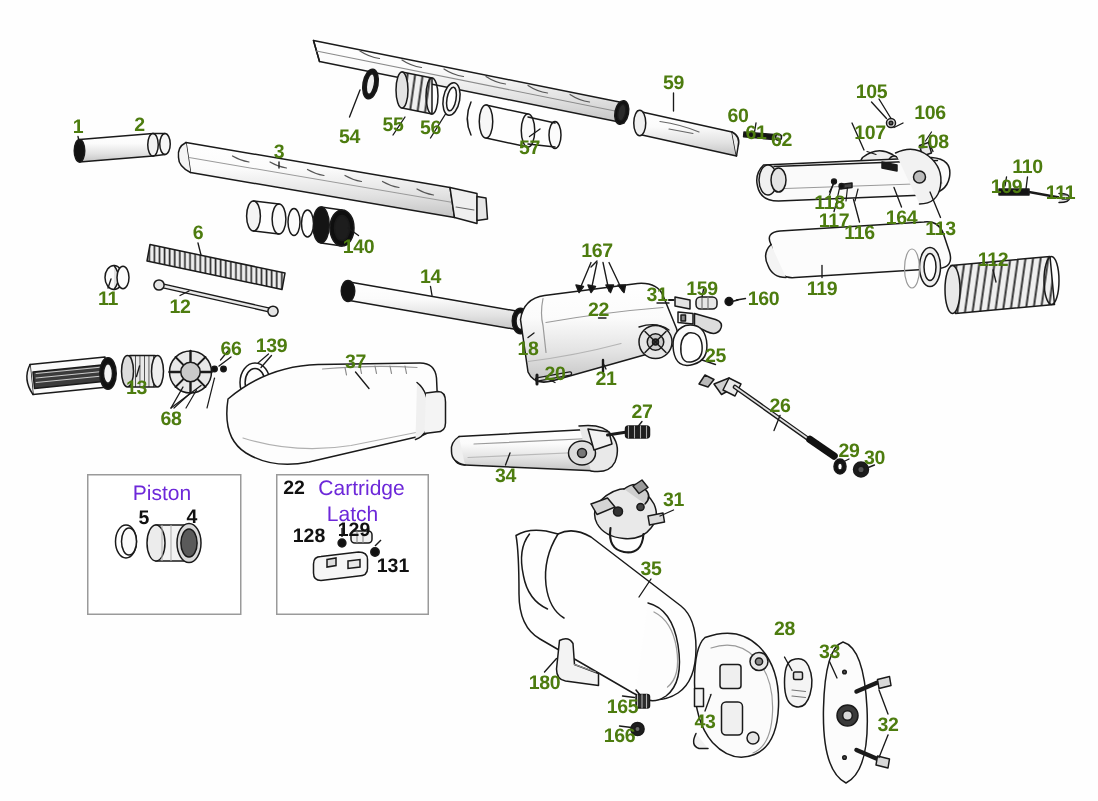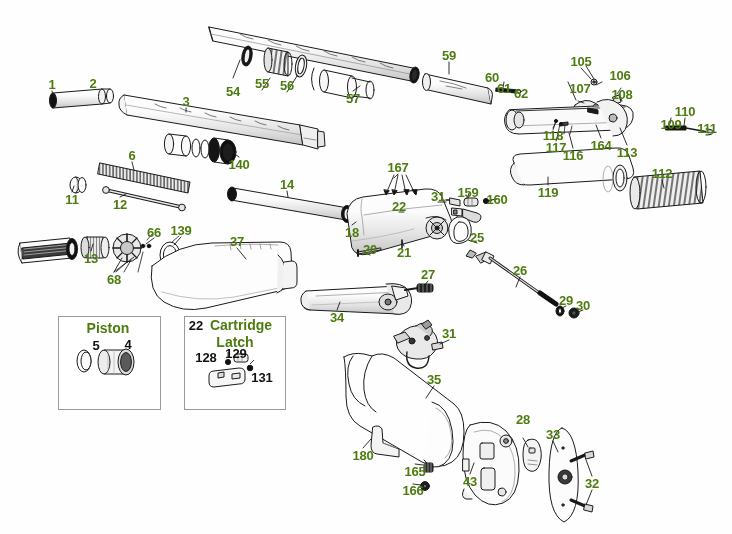--- a/index.html
+++ b/index.html
@@ -29,23 +29,23 @@
     font-size: 13px;
     color: #4d7c0f;
     line-height: 1;
     white-space: nowrap;
     transform: translate(-50%, -50%);
     letter-spacing: -0.2px;
   }
   .boxlabel {
     position: absolute;
     font-family: "Liberation Sans", sans-serif;
-    font-weight: bold;
+    font-weight: normal;
     font-size: 14px;
-    color: #4d7c0f;
+    color: #6d28d9;
     white-space: nowrap;
     transform: translate(-50%, -50%);
   }
   .boxnum {
     position: absolute;
     font-family: "Liberation Sans", sans-serif;
     font-weight: bold;
     font-size: 13px;
     color: #111111;
     white-space: nowrap;
@@ -609,20 +609,20 @@
       <div class="callout" style="left: 662px; top: 173px;">112</div>
       <div class="callout" style="left: 627px; top: 152px;">113</div>
       <div class="callout" style="left: 601px; top: 145px;">164</div>
       <div class="callout" style="left: 573px; top: 155px;">116</div>
       <div class="callout" style="left: 556px; top: 147px;">117</div>
       <div class="callout" style="left: 553px; top: 135px;">118</div>
       <div class="callout" style="left: 548px; top: 192px;">119</div>
       <div class="callout" style="left: 181px; top: 230px;">139</div>
       <div class="callout" style="left: 239px; top: 164px;">140</div>
       <div class="callout" style="left: 468px; top: 192px;">159</div>
-      <div class="callout" style="left: 497px; top: 199px; text-align: center;">160</div>
+      <div class="callout" style="left: 509px; top: 199px; text-align: center;">160</div>
       <div class="callout" style="left: 415px; top: 471px;">165</div>
       <div class="callout" style="left: 413px; top: 490px;">166</div>
       <div class="callout" style="left: 398px; top: 167px;">167</div>
       <div class="callout" style="left: 363px; top: 455px;">180</div>
     </div>
 
 </div>
 
 </body></html>

